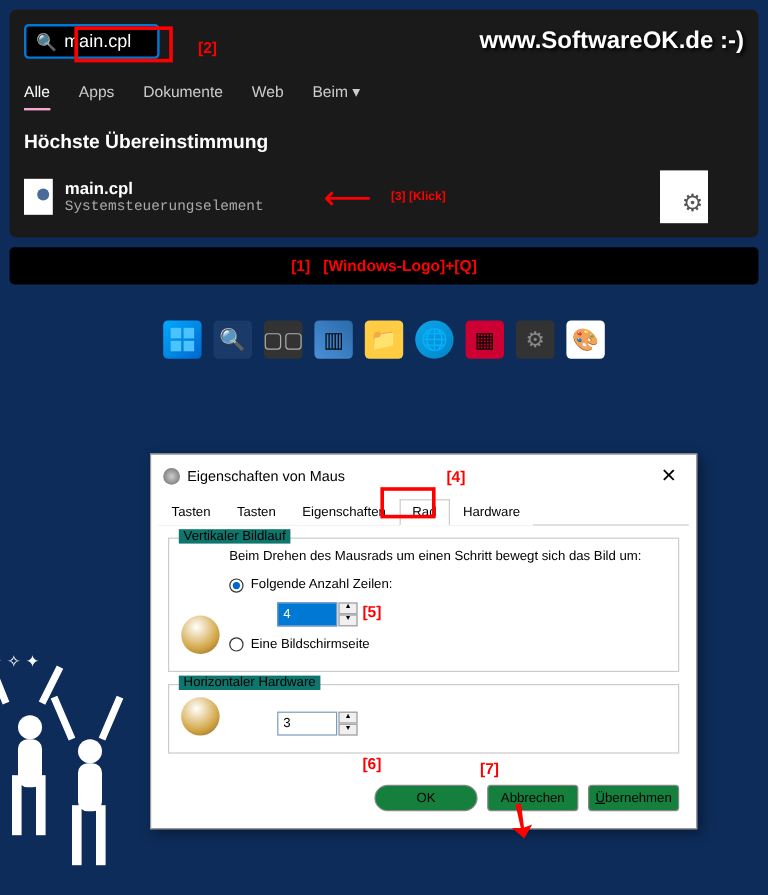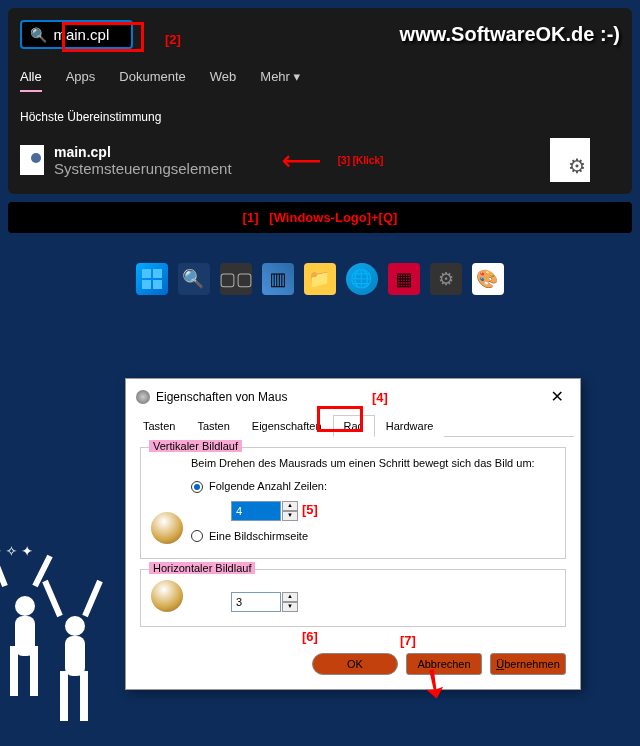--- a/index.html
+++ b/index.html
@@ -10,28 +10,28 @@
     .search-row { display: flex; align-items: center; gap: 10px; }
     .search-box { display: flex; align-items: center; border: 2px solid #0078d4; border-radius: 4px; padding: 4px 8px; background: #000; flex: 0 0 auto; }
     .search-icon { color: #888; font-size: 14px; margin-right: 6px; }
     .search-input { background: transparent; border: none; color: #fff; font-size: 15px; outline: none; width: 70px; }
     .watermark-url { color: #fff; font-weight: bold; font-size: 20px; margin-left: auto; text-shadow: 2px 2px 3px #000; }
     
     .search-tabs { display: flex; gap: 24px; margin-top: 20px; font-size: 13px; color: #ccc; }
     .search-tab { cursor: pointer; padding-bottom: 6px; }
     .search-tab.active { color: #fff; border-bottom: 2px solid #f9a8d4; }
     
-    .best-match-label { font-size: 12px; font-weight: normal; margin-top: 18px; color: #fff; }
+    .best-match-label { font-size: 16px; font-weight: bold; margin-top: 18px; color: #fff; }
     
     .result-row { display: flex; align-items: center; margin-top: 14px; gap: 10px; }
     .result-icon { width: 24px; height: 30px; background: #fff; position: relative; }
     .result-icon::after { content: ''; position: absolute; right: 3px; top: 8px; width: 10px; height: 10px; background: #4a6a9a; border-radius: 50%; }
     .result-text { display: flex; flex-direction: column; }
     .result-title { font-weight: bold; font-size: 14px; }
-    .result-subtitle { font-size: 15px; color: #aaa; }
+    .result-subtitle { font-size: 12px; color: #aaa; font-family: Liberation Mono, monospace; }
     .result-arrow { color: #ff0000; font-size: 28px; margin-left: 40px; letter-spacing: -2px; }
     .result-annotation { color: #ff0000; font-size: 10px; font-weight: bold; margin-left: 8px; }
     .result-preview-icon { width: 40px; height: 44px; background: #fff; margin-left: auto; margin-right: 30px; position: relative; }
     .result-preview-icon::after { content: '⚙'; position: absolute; right: 4px; bottom: 4px; color: #555; font-size: 20px; }
     
     
     .shortcut-bar { background: #000; margin: 0 8px; padding: 8px 0; text-align: center; color: #ff0000; font-size: 13px; font-weight: bold; border-radius: 4px; }
     
     
     .ann { position: absolute; color: #ff0000; font-weight: bold; font-size: 13px; z-index: 100; }
@@ -56,35 +56,35 @@
     .dialog-title-icon { width: 14px; height: 14px; background: radial-gradient(#ccc,#666); border-radius: 50%; margin-right: 6px; }
     .dialog-title { flex: 1; font-size: 12px; }
     .dialog-close { font-size: 16px; cursor: pointer; padding: 0 6px; }
     
     .dialog-tabs { display: flex; border-bottom: 1px solid #ccc; margin: 0 6px; font-size: 11px; text-align: right; }
     .dialog-tab { padding: 4px 10px; border: 1px solid transparent; cursor: pointer; position: relative; top: 1px; background: #fff; }
     .dialog-tab.active { border-color: #ccc; border-bottom-color: #fff; }
     
     .dialog-body { padding: 10px 14px 6px; }
     .fieldset { border: 1px solid #ccc; padding: 8px 10px 14px; margin-bottom: 10px; position: relative; }
-    .fieldset-legend { position: absolute; top: -8px; left: 8px; background: #f9a8d4; padding: 0 4px; font-size: 11px; }
+    .fieldset-legend { position: absolute; top: -8px; left: 8px; background: #0f766e; padding: 0 4px; font-size: 11px; }
     .fs-row { display: flex; gap: 8px; align-items: flex-end; }
     .wheel-icon { width: 32px; height: 32px; background: radial-gradient(circle at 40% 30%, #fff, #d4a84a 60%, #8a6020); border-radius: 50%; flex-shrink: 0; }
     .fs-content { flex: 1; font-size: 11px; line-height: 1.4; }
     .radio-row { display: flex; align-items: center; gap: 6px; margin-top: 8px; }
     .radio { width: 12px; height: 12px; border: 1px solid #333; border-radius: 50%; display: inline-flex; align-items: center; justify-content: center; }
     .radio.checked::after { content: ''; width: 6px; height: 6px; background: #0066cc; border-radius: 50%; }
     .spinner { display: flex; align-items: center; margin-left: 40px; margin-top: 6px; }
     .spinner-input { width: 50px; height: 20px; border: 1px solid #7a9ac0; padding: 1px 4px; font-size: 11px; text-align: left; }
     .spinner-input.sel { background: #0078d4; color: #fff; }
     .spinner-btns { display: flex; flex-direction: column; margin-left: 1px; }
     .spinner-btn { width: 16px; height: 10px; border: 1px solid #999; background: #f0f0f0; font-size: 6px; line-height: 6px; text-align: center; cursor: pointer; }
     
     .dialog-buttons { display: flex; justify-content: flex-end; gap: 8px; padding: 10px 14px 14px; }
-    .dlg-btn { min-width: 76px; height: 22px; border: 1px solid #888; background: #c2410c; border-radius: 3px; font-size: 11px; cursor: pointer; }
+    .dlg-btn { min-width: 76px; height: 22px; border: 1px solid #888; background: #15803d; border-radius: 3px; font-size: 11px; cursor: pointer; }
     .dlg-btn.ok { border-radius: 11px; min-width: 86px; }
     
     
     .deco-figures { position: absolute; left: -10px; bottom: 0; width: 140px; height: 200px; color: #fff; }
     .deco-figures svg { width: 100%; height: 100%; }
     
     
     .big-arrow { position: absolute; left: 418px; top: 660px; color: #ff0000; font-size: 40px; transform: rotate(35deg); }
   </style>
 </head>
@@ -97,21 +97,21 @@
       <input class="search-input" value="main.cpl" style="">
     </div>
     <div class="watermark-url">www.SoftwareOK.de :-)</div>
   </div>
 
   <div class="search-tabs">
     <div class="search-tab active">Alle</div>
     <div class="search-tab">Apps</div>
     <div class="search-tab">Dokumente</div>
     <div class="search-tab">Web</div>
-    <div class="search-tab"><span>Mehr</span> <span>▾</span></div>
+    <div class="search-tab"><span>Beim</span> <span>▾</span></div>
   </div>
 
   <div class="best-match-label">Höchste Übereinstimmung</div>
 
   <div class="result-row">
     <div class="result-icon"></div>
     <div class="result-text">
       <div class="result-title">main.cpl</div>
       <div class="result-subtitle">Systemsteuerungselement</div>
     </div>
@@ -182,21 +182,21 @@
           </div>
           <div class="radio-row">
             <span class="radio"></span>
             <span>Eine Bildschirmseite</span>
           </div>
         </div>
       </div>
     </div>
 
     <div class="fieldset">
-      <div class="fieldset-legend">Horizontaler Bildlauf</div>
+      <div class="fieldset-legend">Horizontaler Hardware</div>
       <div class="fs-row">
         <div class="wheel-icon"></div>
         <div class="fs-content">
           <div class="spinner" style="margin-top:14px;">
             <input class="spinner-input" value="3" style="">
             <div class="spinner-btns">
               <div class="spinner-btn">▲</div>
               <div class="spinner-btn">▼</div>
             </div>
           </div>

